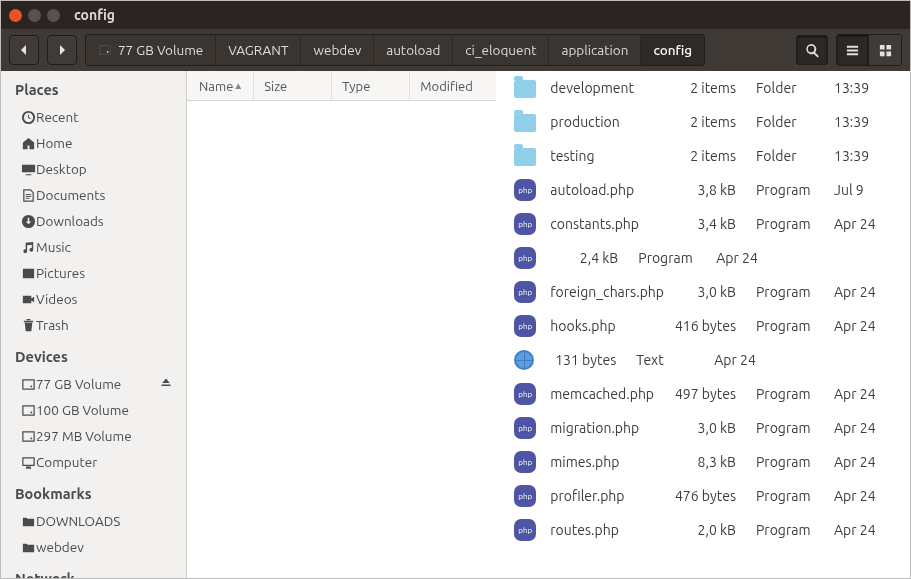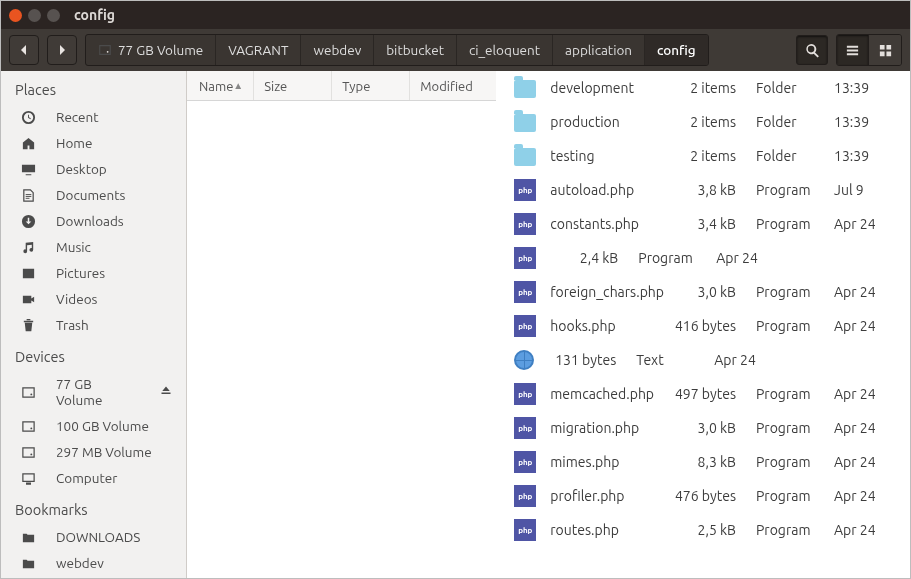--- a/index.html
+++ b/index.html
@@ -28,41 +28,41 @@
   .iconbtn svg { fill: #e3dfdc; }
   .iconbtn.pressed { background: #2c2824; box-shadow: inset 0 1px 2px rgba(0,0,0,.6); }
   .btn-group { display: flex; border: 1px solid #211d1b; border-radius: 3px; overflow: hidden; }
   .btn-group .iconbtn { border: none; border-right: 1px solid #211d1b; border-radius: 0; }
   .btn-group .iconbtn:last-child { border-right: none; }
 
   
   .body { flex: 1; display: flex; min-height: 0; }
 
   .sidebar { width: 186px; background: #f2f1f0; border-right: 1px solid #d0ccc8; overflow-y: auto; padding-bottom: 8px; }
-  .side-heading { font-weight: 400; font-size: 14.5px; color: #4b4b4b; padding: 10px 14px 6px; }
-  .side-item { display: flex; align-items: center; gap: 20px; padding: 5px 14px 5px 20px; color: #4b4b4b; cursor: pointer; font-size: 13.5px; }
+  .side-heading { font-weight: 700; font-size: 14.5px; color: #4b4b4b; padding: 10px 14px 6px; }
+  .side-item { display: flex; align-items: center; gap: 0; padding: 5px 14px 5px 20px; color: #4b4b4b; cursor: pointer; font-size: 13.5px; }
   .side-item svg { width: 15px; height: 15px; fill: #4b4b4b; flex-shrink: 0; }
   .side-item .eject { margin-left: auto; }
   .side-item .eject svg { width: 12px; height: 12px; }
 
   .content { flex: 1; display: flex; background: #fff; min-width: 0; }
   .cols { display: flex; align-items: center; height: 30px; border-bottom: 1px solid #d6d6d6; background: #f7f6f5; color: #555; font-size: 13px; user-select: none; }
   .col { padding: 0 10px; border-right: 1px solid #e2e1df; height: 100%; display: flex; align-items: center; }
   .col.name { flex: 1; padding-left: 12px; }
   .col.size { width: 78px; justify-content: flex-start; }
   .col.type { width: 78px; }
   .col.mod  { width: 86px; border-right: none; }
   .sort-ind { margin-left: auto; font-size: 10px; color: #888; }
 
   .filelist { flex: 1; overflow-y: auto; }
   .row { display: flex; align-items: center; height: 34px; padding-left: 18px; font-size: 14px; color: #3c3c3c; }
   .ic { width: 22px; height: 22px; margin-right: 14px; flex-shrink: 0; display: flex; align-items: center; justify-content: center; }
   .ic.folder { background: #8fd0e8; border-radius: 2px; position: relative; height: 18px; margin-top: 2px; }
   .ic.folder::before { content: ""; position: absolute; top: -4px; left: 0; width: 9px; height: 4px; background: #8fd0e8; border-radius: 2px 2px 0 0; }
-  .ic.php { background: #4f55a5; border-radius: 0; color: #fff; font-size: 8px; font-weight: 700; }
+  .ic.php { background: #4f55a5; border-radius: 7px; color: #fff; font-size: 8px; font-weight: 400; }
   .ic.html { background: #5c9de0; border-radius: 50%; border: 2px solid #3f7fc2; width: 20px; height: 20px; position: relative; }
   .ic.html::before, .ic.html::after { content: ""; position: absolute; background: #3f7fc2; }
   .ic.html::before { left: 0; right: 0; top: 50%; height: 1px; }
   .ic.html::after { top: 0; bottom: 0; left: 50%; width: 1px; }
   .fname { flex: 1; white-space: nowrap; overflow: hidden; text-overflow: ellipsis; }
   .fsize { width: 78px; padding-right: 10px; text-align: right; }
   .ftype { width: 78px; padding: 0 10px; }
   .fmod  { width: 86px; padding: 0 10px; }
 
   
@@ -102,21 +102,21 @@
           </svg>
           <span>77 GB Volume</span>
         </div>
         <div class="crumb">
           <span>VAGRANT</span>
         </div>
         <div class="crumb">
           <span>webdev</span>
         </div>
         <div class="crumb">
-          <span>bitbucket</span>
+          <span>autoload</span>
         </div>
         <div class="crumb">
           <span>ci_eloquent</span>
         </div>
         <div class="crumb">
           <span>application</span>
         </div>
         <div class="crumb active">
           <span>config</span>
         </div>
@@ -350,21 +350,21 @@
           <div class="row">
             <div class="ic php">php</div>
             <div class="fname">profiler.php</div>
             <div class="fsize">476 bytes</div>
             <div class="ftype">Program</div>
             <div class="fmod">Apr 24</div>
           </div>
           <div class="row">
             <div class="ic php">php</div>
             <div class="fname">routes.php</div>
-            <div class="fsize">2,5 kB</div>
+            <div class="fsize">2,0 kB</div>
             <div class="ftype">Program</div>
             <div class="fmod">Apr 24</div>
           </div>
         </div>
     </div>
   </div>
 
 </div>
 
 </body></html>

